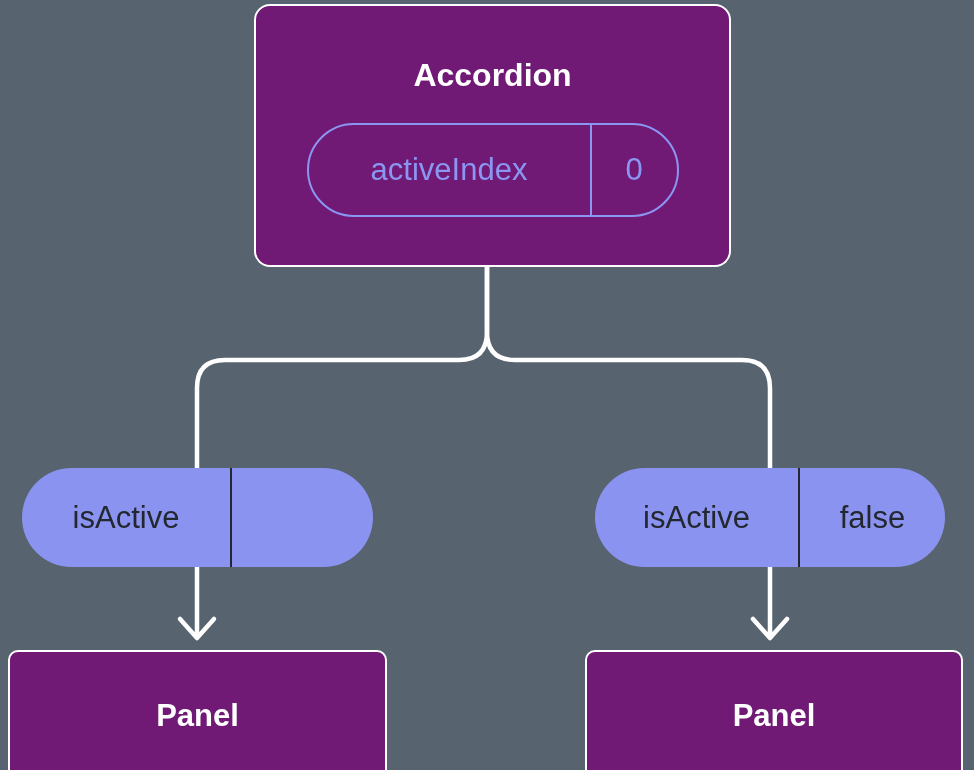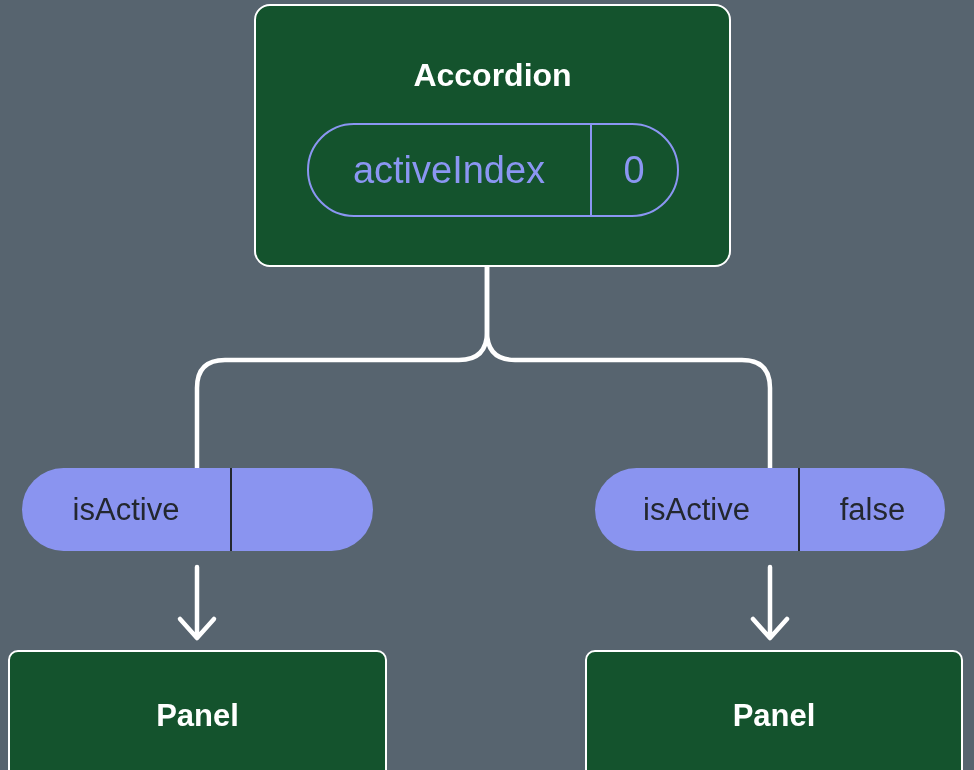--- a/index.html
+++ b/index.html
@@ -15,21 +15,21 @@
     overflow: hidden;
     font-family: "Liberation Sans", "DejaVu Sans", sans-serif;
   }
   .connectors {
     position: absolute;
     inset: 0;
     pointer-events: none;
   }
   .node {
     position: absolute;
-    background: #14532d;
+    background: #701a75;
     border: 2.5px solid #FFFFFF;
     box-sizing: border-box;
     color: #FFFFFF;
   }
   .accordion-node {
     left: 254px;
     top: 4px;
     width: 477px;
     height: 263px;
     border-radius: 16px;
@@ -51,39 +51,39 @@
     left: 50%;
     transform: translateX(-50%);
     width: 372px;
     height: 94px;
     border: 2.5px solid #8B96F2;
     border-radius: 60px;
     box-sizing: border-box;
     display: flex;
     align-items: stretch;
     color: #8B96F2;
-    font-size: 38px;
+    font-size: 31px;
   }
   .prop-pill .cell-name {
     width: 281px;
     display: flex;
     align-items: center;
     justify-content: center;
     border-right: 2.5px solid #8B96F2;
   }
   .prop-pill .cell-value {
     flex: 1;
     display: flex;
     align-items: center;
     justify-content: center;
   }
   .state-pill {
     position: absolute;
     top: 468px;
-    height: 83px;
+    height: 99px;
     background: #8A94F0;
     border-radius: 60px;
     display: flex;
     align-items: stretch;
     color: #23272F;
     font-size: 31px;
     box-sizing: border-box;
     overflow: hidden;
   }
   .state-pill .cell-name {

